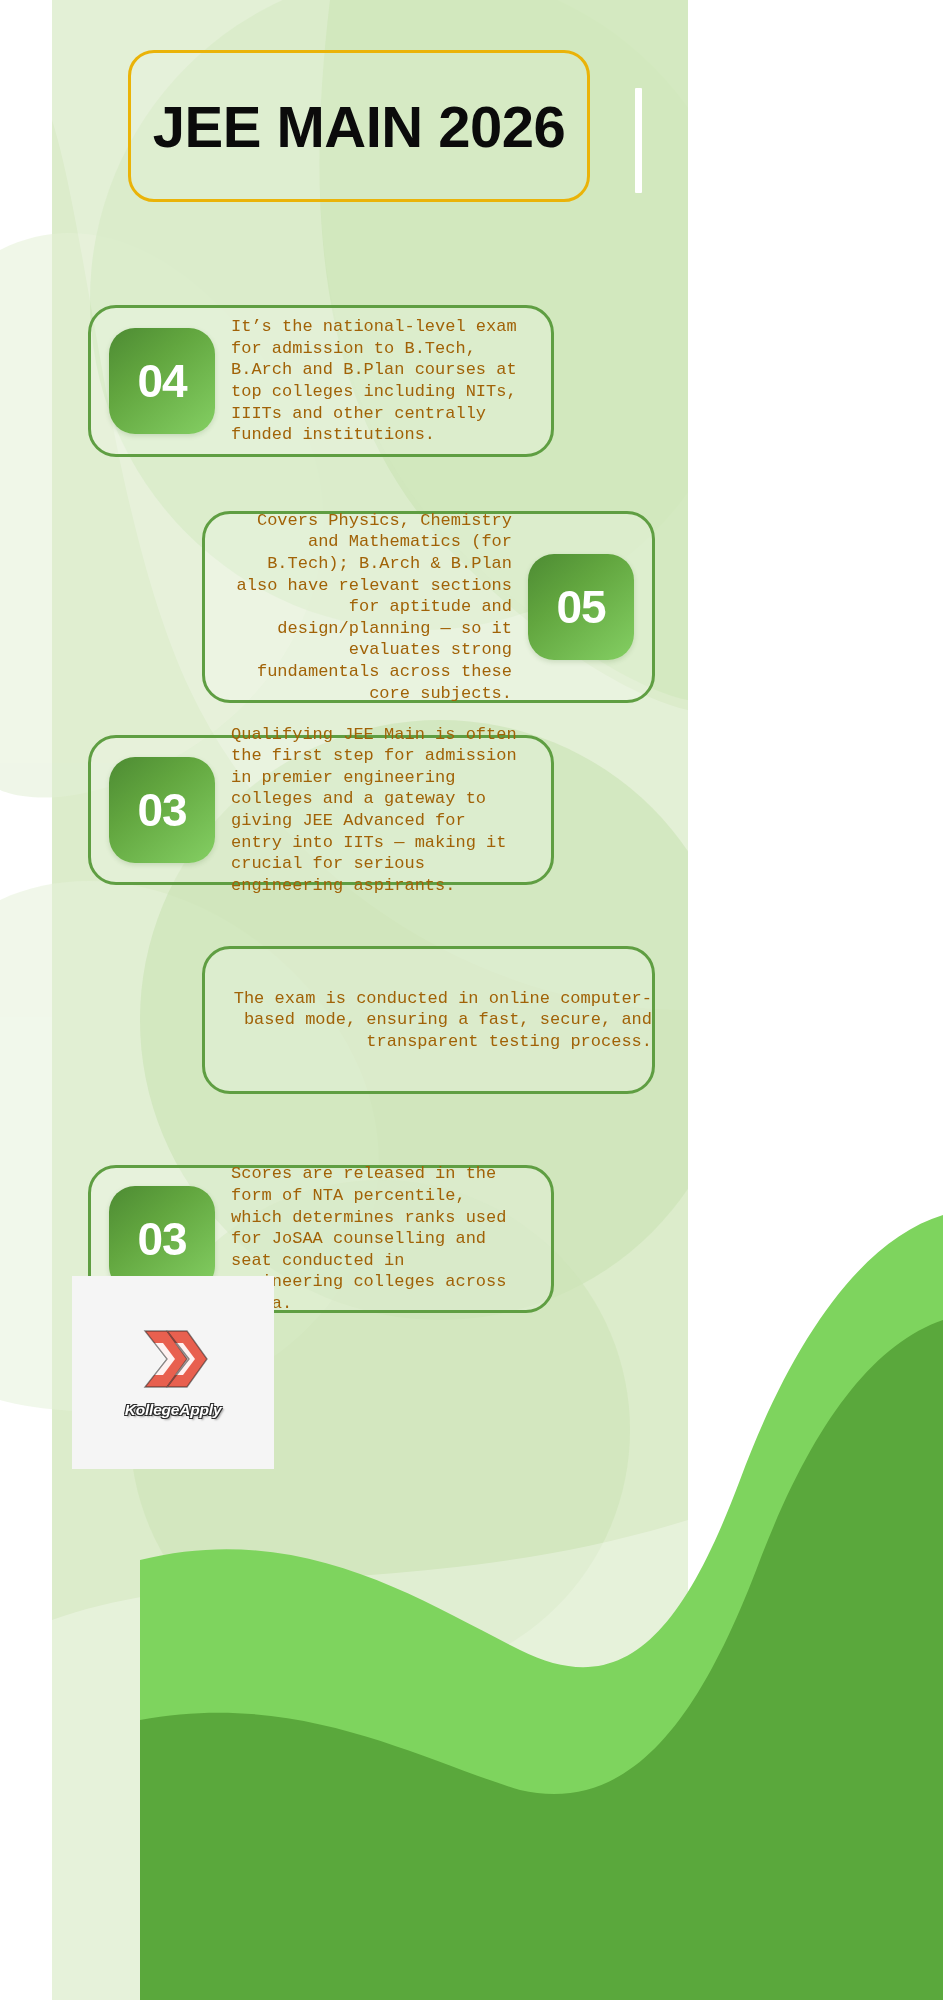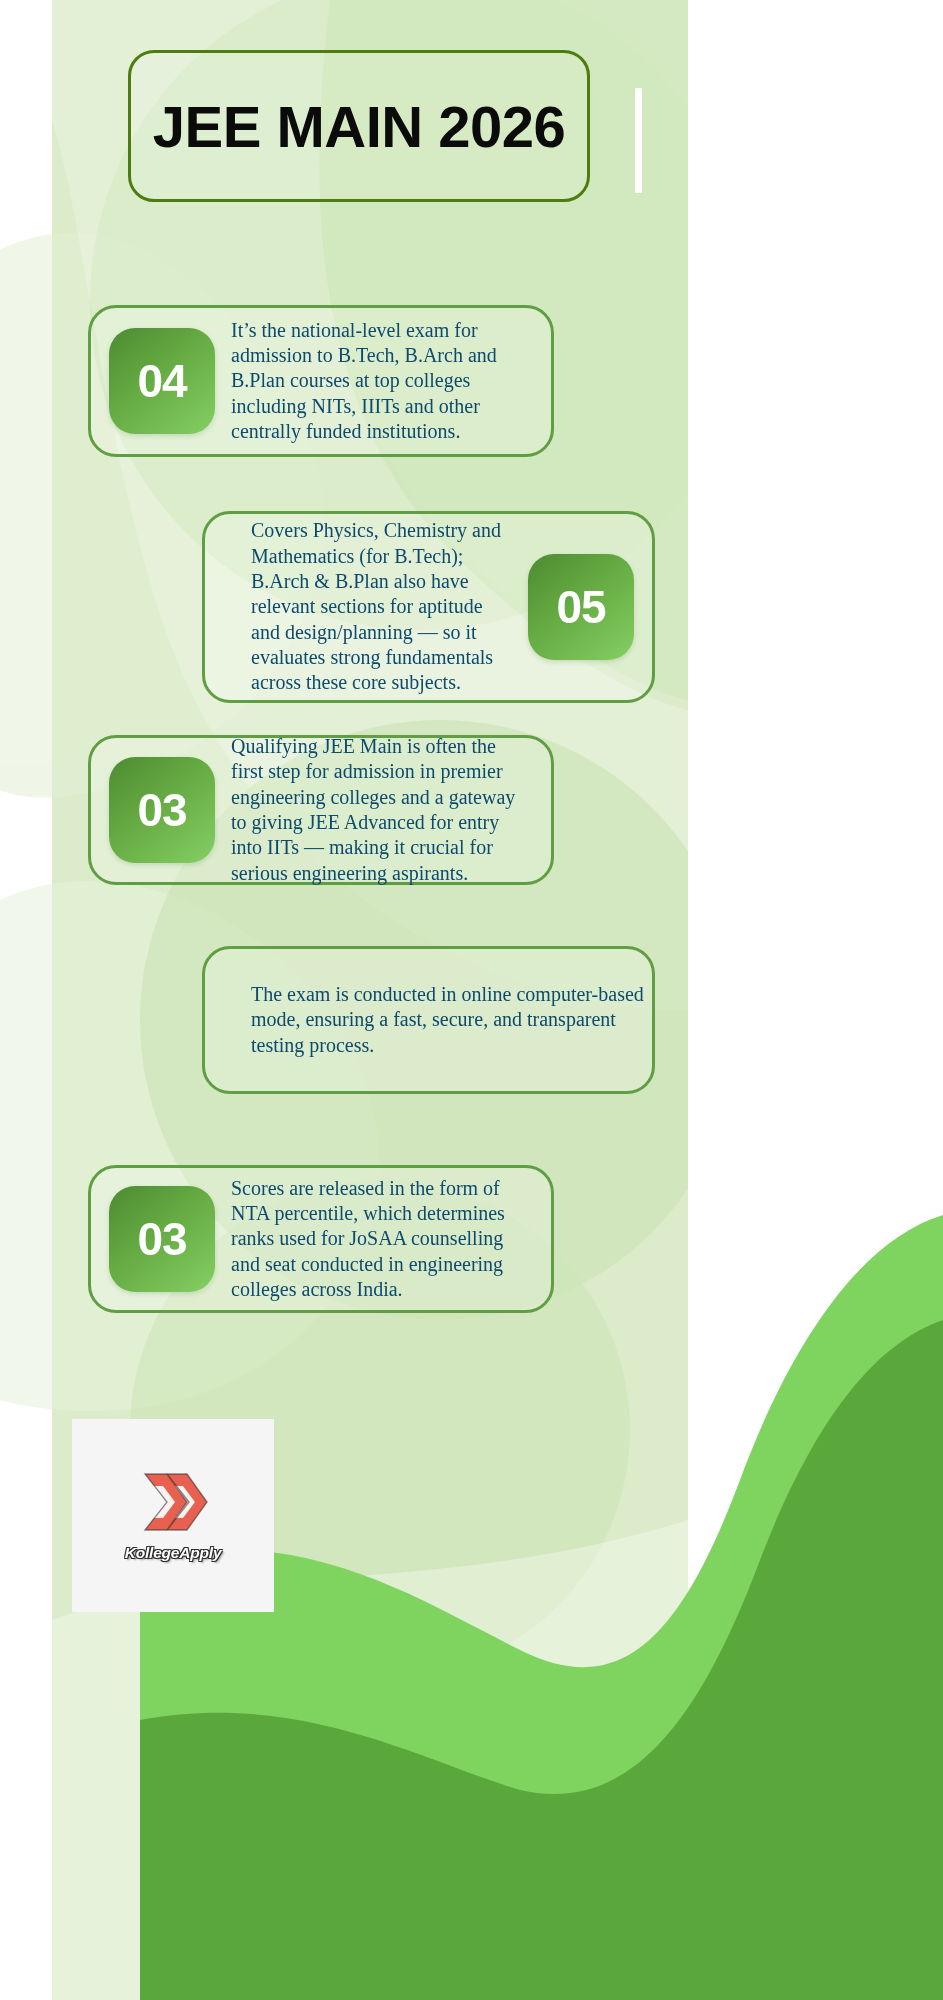--- a/index.html
+++ b/index.html
@@ -39,21 +39,21 @@
     background: #dceccb;
   }
 
   
   .title-box {
     position: absolute;
     left: 128px;
     top: 50px;
     width: 462px;
     height: 152px;
-    border: 3px solid #4d7c0f;
+    border: 3px solid #eab308;
     border-radius: 26px;
     background: rgba(255,255,255,0.10);
     display: flex;
     align-items: center;
     justify-content: center;
   }
 
   .title-text {
     font-size: 58px;
     font-weight: 700;
@@ -100,42 +100,42 @@
     font-weight: 700;
     letter-spacing: -1px;
     box-shadow: 0 2px 5px rgba(60,110,40,0.18);
   }
 
   .card.left .badge  { margin-left: 18px; margin-right: 16px; }
   .card.right .badge { margin-right: 18px; margin-left: 16px; }
 
   .card-text {
     flex: 1 1 auto;
-    font-size: 20px;
+    font-size: 17px;
     line-height: 1.27;
-    color: #0c4a6e;
+    color: #a16207;
     padding-right: 22px;
-    font-family: Liberation Serif, serif;
+    font-family: Liberation Mono, monospace;
   }
 
   .card.left  .card-text { text-align: left;  padding-right: 26px; }
-  .card.right .card-text { padding-left: 18px; padding-right: 0; margin-left: 28px; }
+  .card.right .card-text { text-align: right; padding-left: 18px; padding-right: 0; }
 
   
   #card-1 { left: 88px;  top: 305px;  width: 466px; height: 152px; }
   #card-2 { left: 202px; top: 511px;  width: 453px; height: 192px; }
   #card-3 { left: 88px;  top: 735px;  width: 466px; height: 150px; }
   #card-4 { left: 202px; top: 946px;  width: 453px; height: 148px; }
   #card-5 { left: 88px;  top: 1165px; width: 466px; height: 148px; }
 
   
   .logo-box {
     position: absolute;
     left: 72px;
-    top: 1419px;
+    top: 1276px;
     width: 202px;
     height: 193px;
     background: #f5f5f5;
     display: flex;
     flex-direction: column;
     align-items: center;
     justify-content: center;
   }
 
   .logo-mark { width: 72px; height: 64px; display: block; }

